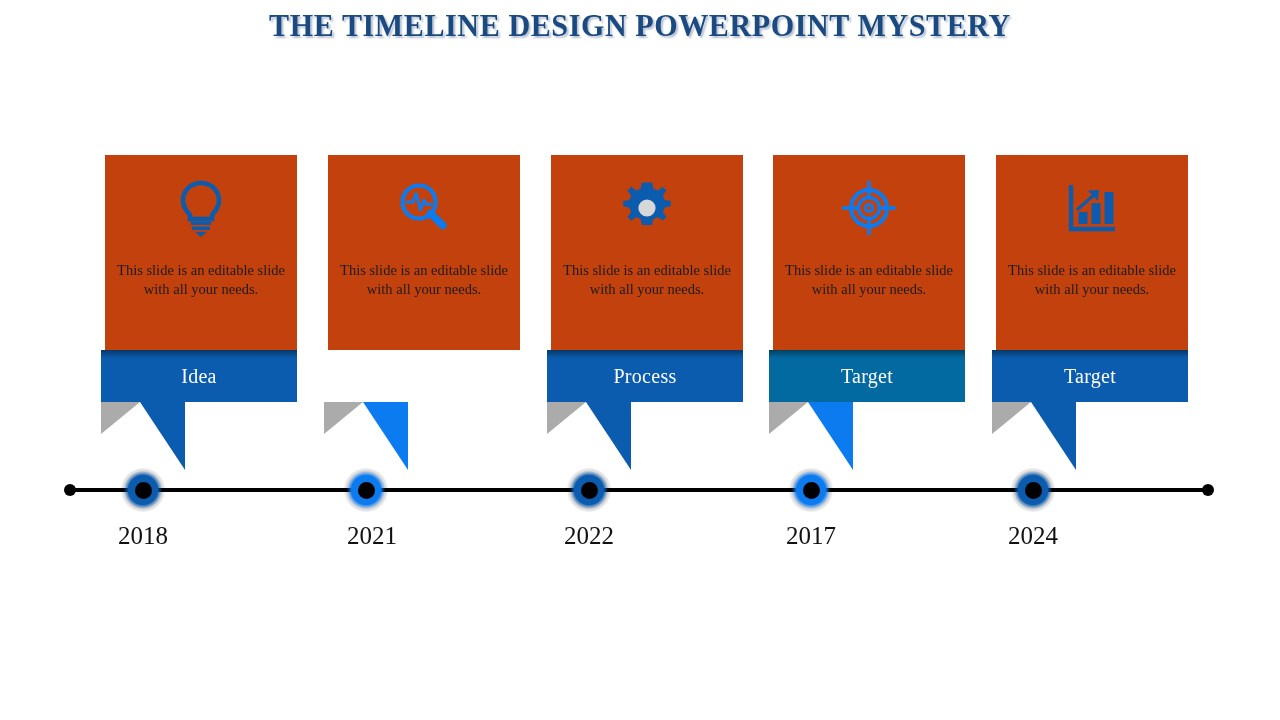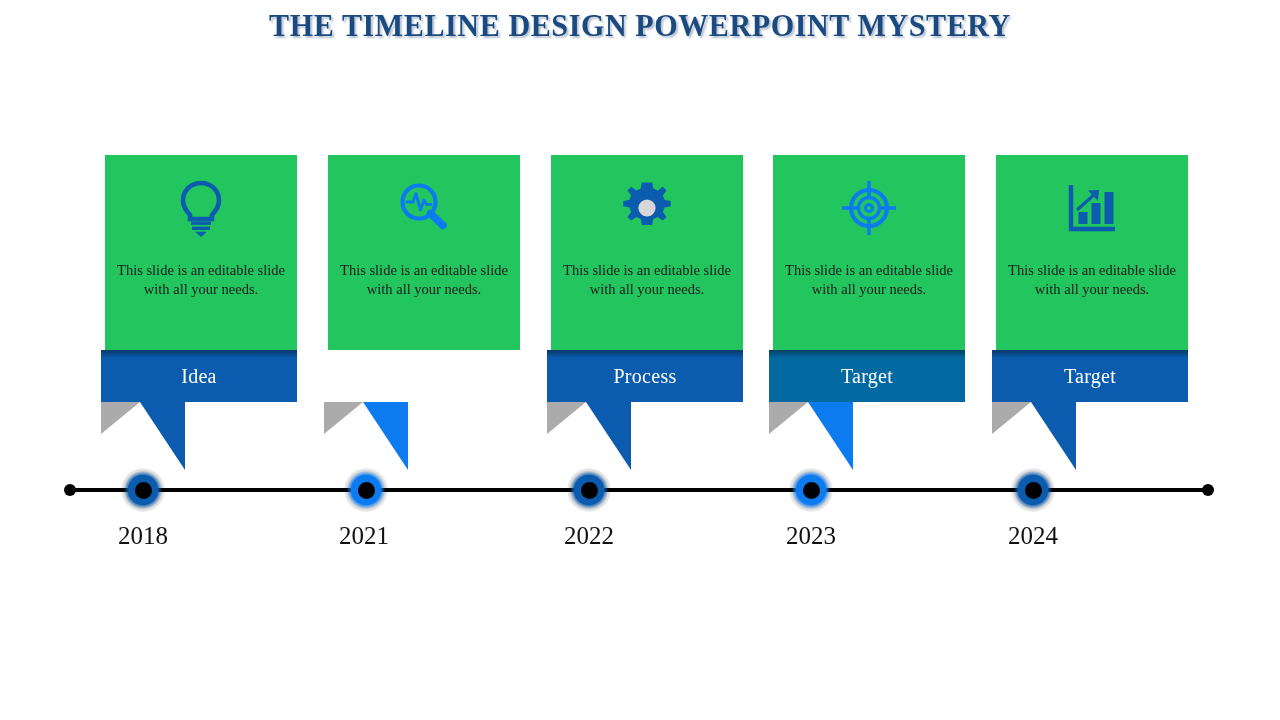--- a/index.html
+++ b/index.html
@@ -61,21 +61,21 @@
     height: 720px;
   }
 
   
   .card-body {
     position: absolute;
     top: 155px;
     left: 0;
     width: 192px;
     height: 195px;
-    background: #22c55e;
+    background: #c2410c;
     box-sizing: border-box;
     padding-left: 12px;
   }
 
   .card-icon {
     position: absolute;
     top: 22px;
     left: 0;
     width: 192px;
     height: 62px;
@@ -283,31 +283,31 @@
     <div class="ring" style="background:#0b5cae;">
                      <div class="core"></div>
                    </div>
   </div>
 <div class="year" style="left: 143px;">2018</div>
 <div class="dot" style="left: 366px; background: radial-gradient(circle, rgb(13, 123, 240) 0%, rgb(13, 123, 240) 46%, rgba(0, 0, 0, 0.14) 62%, rgba(255, 255, 255, 0) 76%);">
     <div class="ring" style="background:#0d7bf0;">
                      <div class="core"></div>
                    </div>
   </div>
-<div class="year" style="left: 364px; text-align: center;">2021</div>
+<div class="year" style="left: 372px; text-align: center;">2021</div>
 <div class="dot" style="left: 589px; background: radial-gradient(circle, rgb(11, 92, 174) 0%, rgb(11, 92, 174) 46%, rgba(0, 0, 0, 0.14) 62%, rgba(255, 255, 255, 0) 76%);">
     <div class="ring" style="background:#0b5cae;">
                      <div class="core"></div>
                    </div>
   </div>
 <div class="year" style="left: 589px;">2022</div>
 <div class="dot" style="left: 811px; background: radial-gradient(circle, rgb(13, 123, 240) 0%, rgb(13, 123, 240) 46%, rgba(0, 0, 0, 0.14) 62%, rgba(255, 255, 255, 0) 76%);">
     <div class="ring" style="background:#0d7bf0;">
                      <div class="core"></div>
                    </div>
   </div>
-<div class="year" style="left: 811px;">2023</div>
+<div class="year" style="left: 811px;">2017</div>
 <div class="dot" style="left: 1033px; background: radial-gradient(circle, rgb(11, 92, 174) 0%, rgb(11, 92, 174) 46%, rgba(0, 0, 0, 0.14) 62%, rgba(255, 255, 255, 0) 76%);">
     <div class="ring" style="background:#0b5cae;">
                      <div class="core"></div>
                    </div>
   </div>
 <div class="year" style="left: 1033px;">2024</div>
 
 </body></html>

